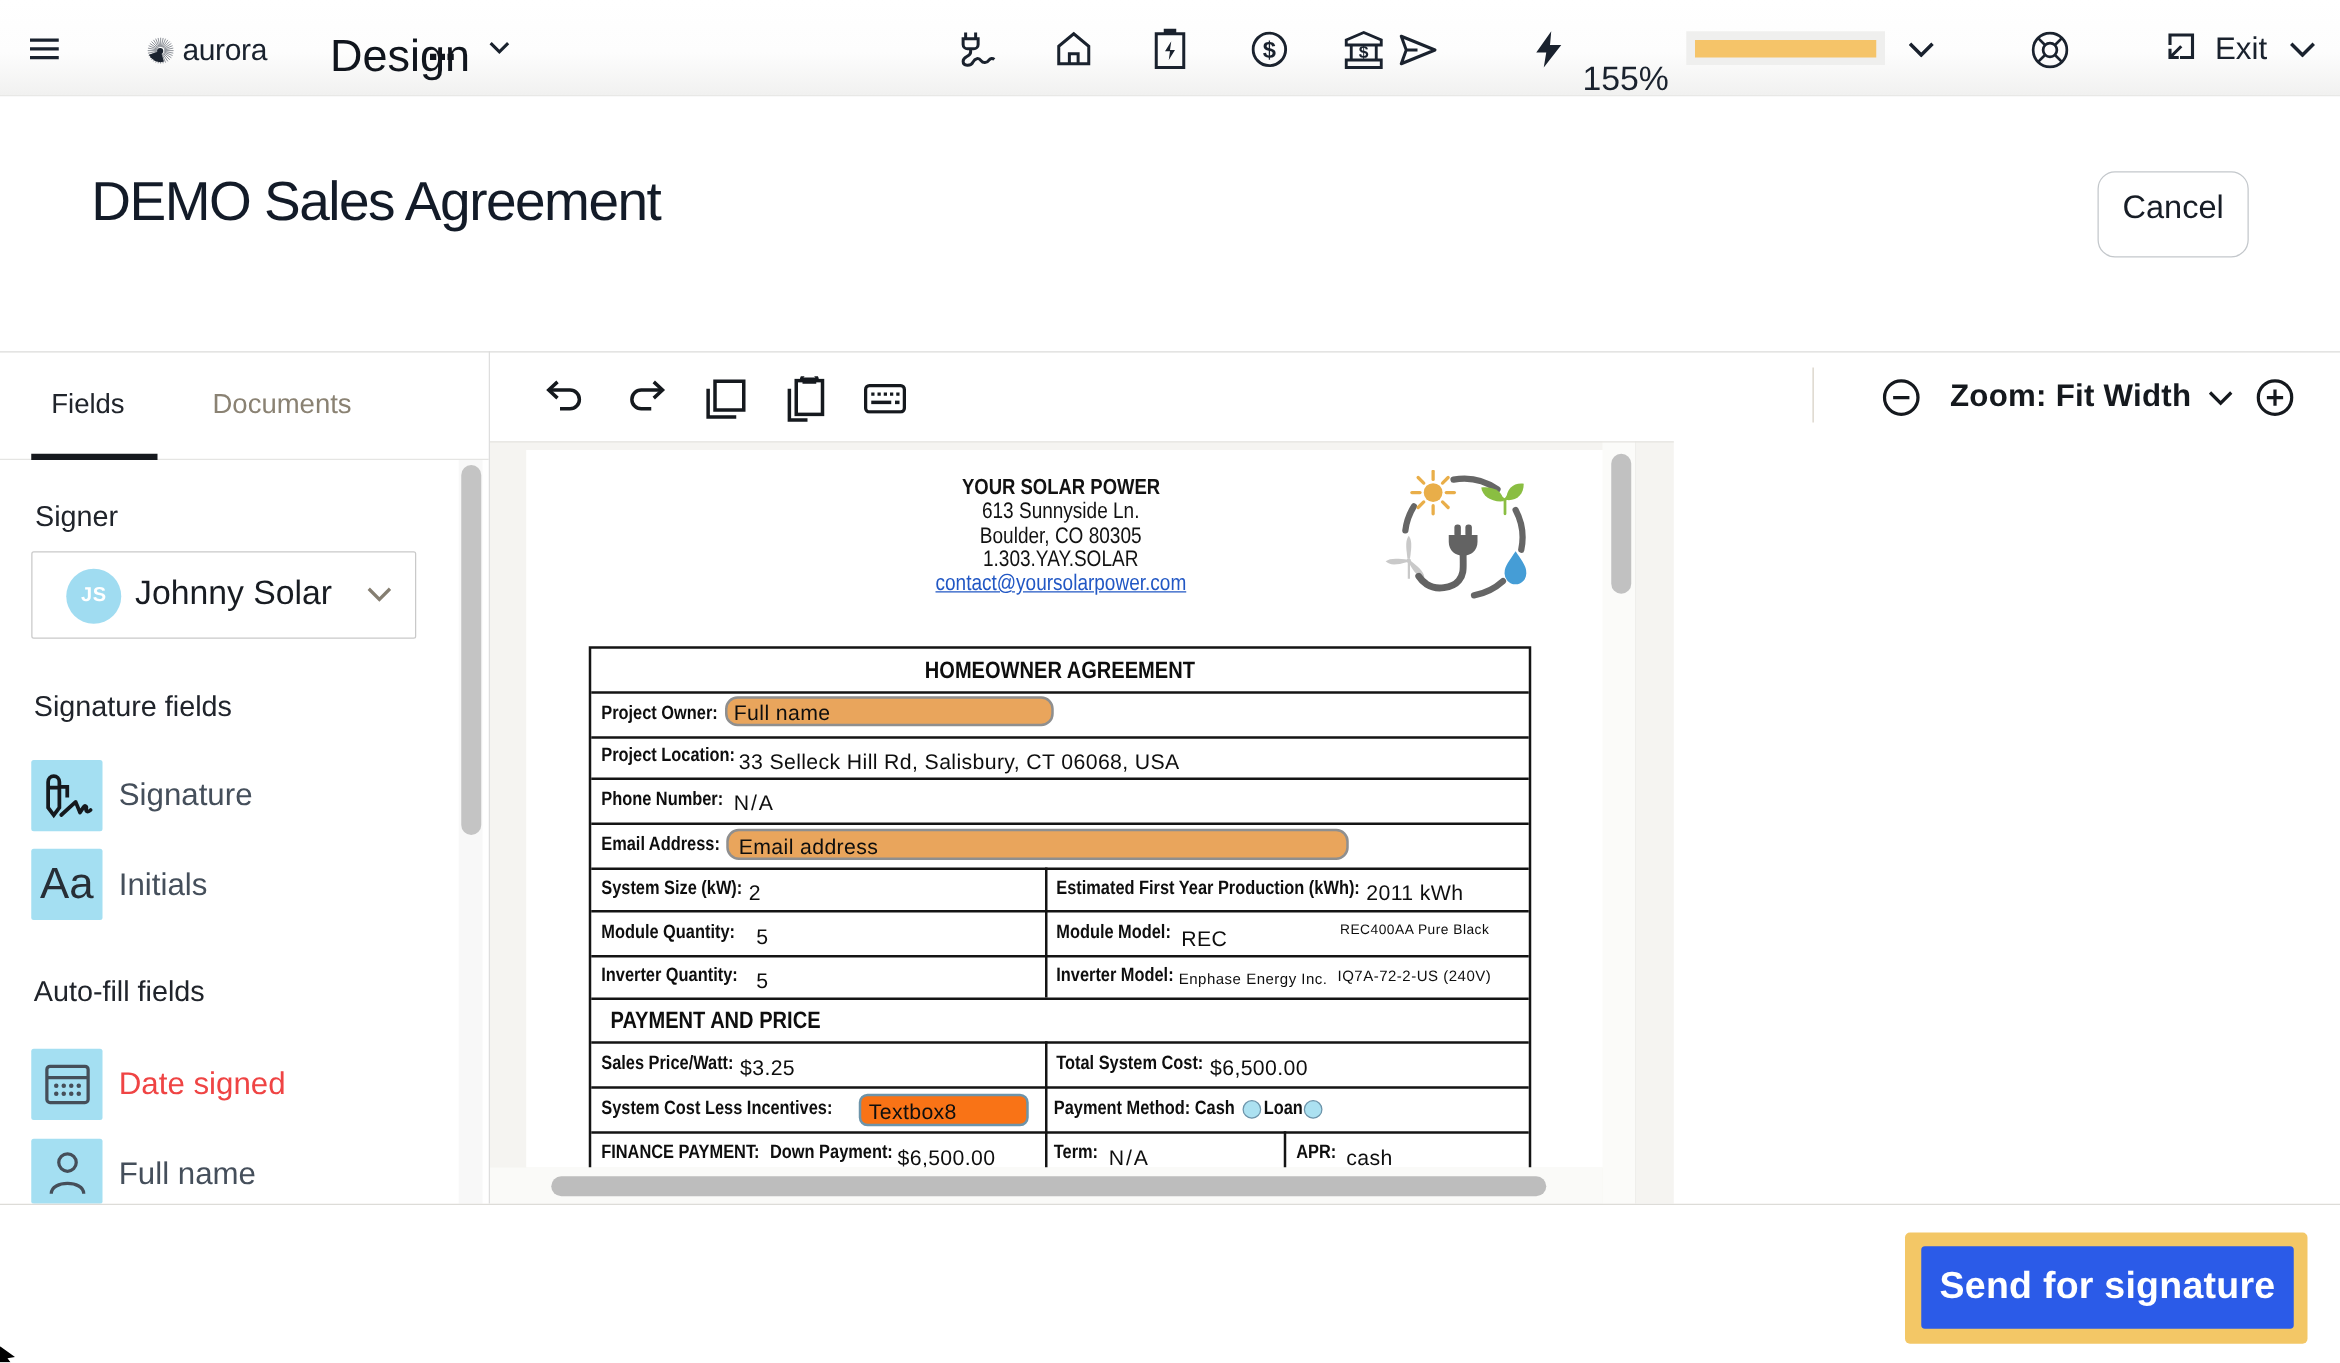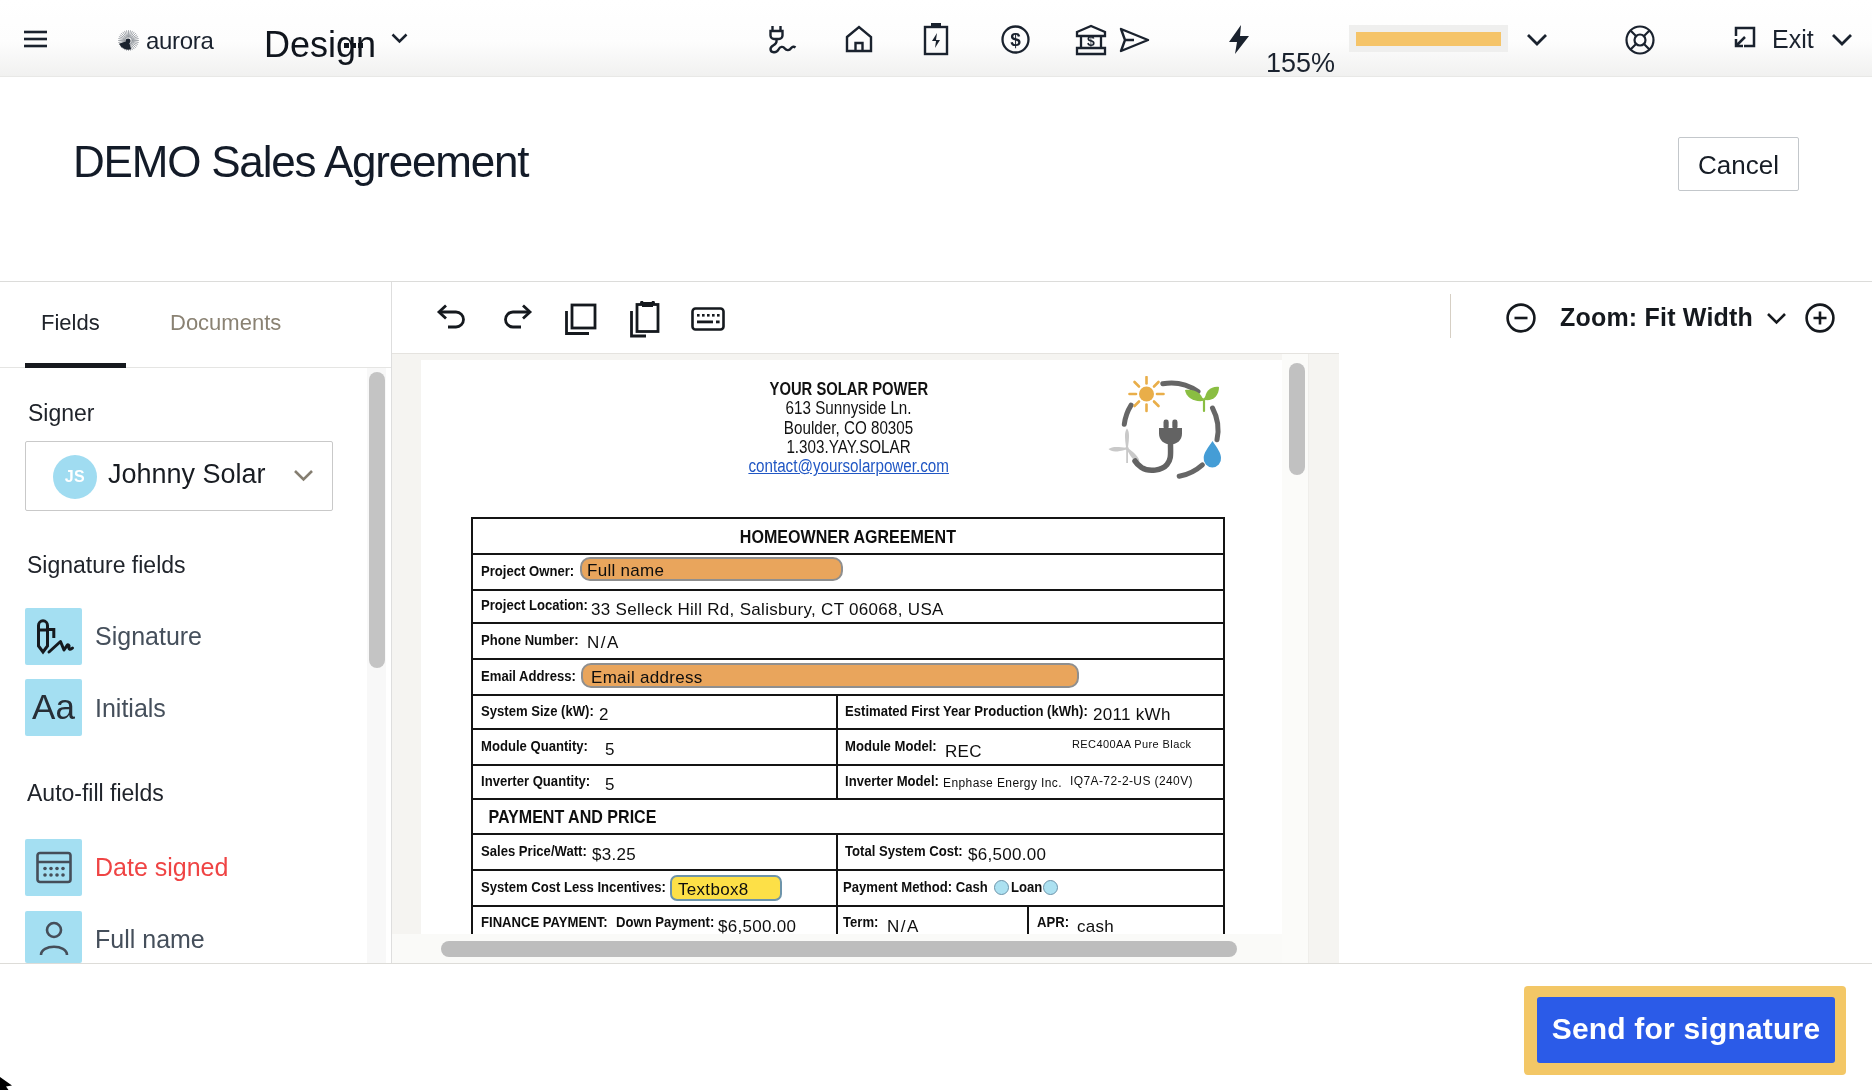--- a/index.html
+++ b/index.html
@@ -8,22 +8,22 @@
   .abs { position:absolute; }
   #root { position:relative; width:1872px; height:1090px; }
   svg { display:block; }
   
   #topbar { left:0; top:0; width:1872px; height:77px;
     background:linear-gradient(180deg,#ffffff 0%,#fdfdfd 55%,#f1f1f0 100%);
     border-bottom:1px solid #e8e8e6; }
   .navy { color:#1a222e; }
   
   #title { left:73px; top:137px; font-size:44px; font-weight:500; color:#131b28; letter-spacing:-1.2px;}
-  #cancelbtn { left:1678px; top:137px; width:121px; height:54px; border:1px solid #c3c7cb;
-    border-radius:2px; background:#fff; color:#171d26; font-size:26px; text-align:center;
+  #cancelbtn { left:1678px; top:137px; width:121px; height:69px; border:1px solid #c3c7cb;
+    border-radius:14px; background:#fff; color:#171d26; font-size:26px; text-align:center;
     line-height:55px; }
   
   #content { left:0; top:281px; width:1872px; height:682px; }
   #sidebar { left:0; top:0; width:392px; height:682px; background:#fff; border-right:1px solid #dedede; }
   #tabs { left:0; top:0; width:391px; height:87px; border-bottom:1px solid #e5e5e3; }
   .tabtext { font-size:22px; }
   #docarea { left:392px; top:72px; width:947px; height:610px; background:#f5f4f1; }
   #rightpanel { left:1339px; top:72px; width:533px; height:610px; background:#fff;
     border-left:1px solid #ecebe8; }
   #toolbar { left:392px; top:0; width:1480px; height:72px; background:#fff; }
@@ -402,21 +402,21 @@
           <div class="abs val" style="left:597px;top:255px;font-size:12px;letter-spacing:0.4px">IQ7A-72-2-US (240V)</div>
 
           <div class="abs" style="left:0;top:287px;width:750px;text-align:left"><span class="lb" style="font-size:19px;transform-origin:50% 50%">PAYMENT AND PRICE</span></div>
 
           <div class="abs lbrow" style="left:8px;top:323px"><span class="lb">Sales Price/Watt:</span></div>
           <div class="abs val" style="left:119px;top:326px">$3.25</div>
           <div class="abs lbrow" style="left:372px;top:323px"><span class="lb">Total System Cost:</span></div>
           <div class="abs val" style="left:495px;top:326px">$6,500.00</div>
 
           <div class="abs lbrow" style="left:8px;top:359px"><span class="lb">System Cost Less Incentives:</span></div>
-          <div class="abs" style="left:197px;top:356px;width:112px;height:26px;background:#fde047;border:2px solid #6d94aa;border-radius:7px">
+          <div class="abs" style="left:214px;top:356px;width:136px;height:26px;background:#f97316;border:2px solid #6d94aa;border-radius:7px">
             <div class="val" style="position:absolute;left:6px;top:3px">Textbox8</div>
           </div>
           <div class="abs lbrow" style="left:370px;top:359px"><span class="lb">Payment Method: Cash</span></div>
           <div class="abs" style="left:521px;top:361px;width:15px;height:15px;border-radius:50%;background:#ace1f1;border:1.6px solid #6d94aa"></div>
           <div class="abs lbrow" style="left:538px;top:359px"><span class="lb">Loan</span></div>
           <div class="abs" style="left:570px;top:361px;width:15px;height:15px;border-radius:50%;background:#ace1f1;border:1.6px solid #6d94aa"></div>
 
           <div class="abs lbrow" style="left:8px;top:394px"><span class="lb">FINANCE PAYMENT:</span></div>
           <div class="abs lbrow" style="left:143px;top:394px"><span class="lb">Down Payment:</span></div>
           <div class="abs val" style="left:245px;top:398px">$6,500.00</div>

